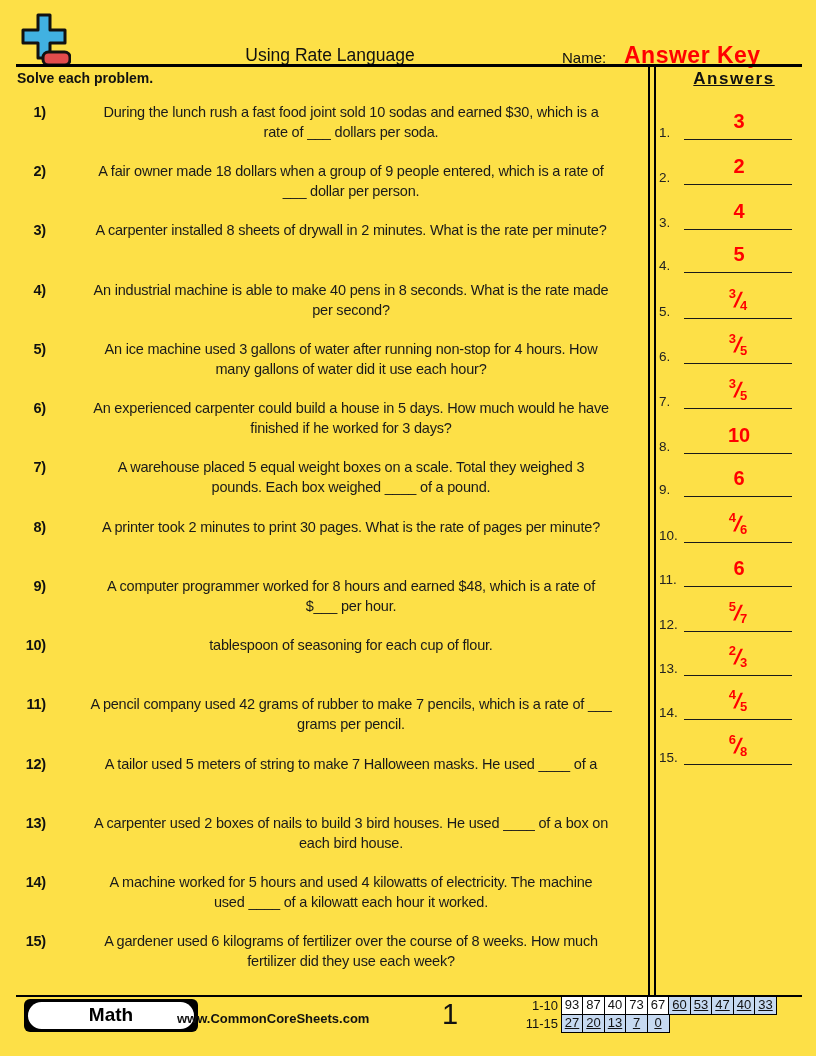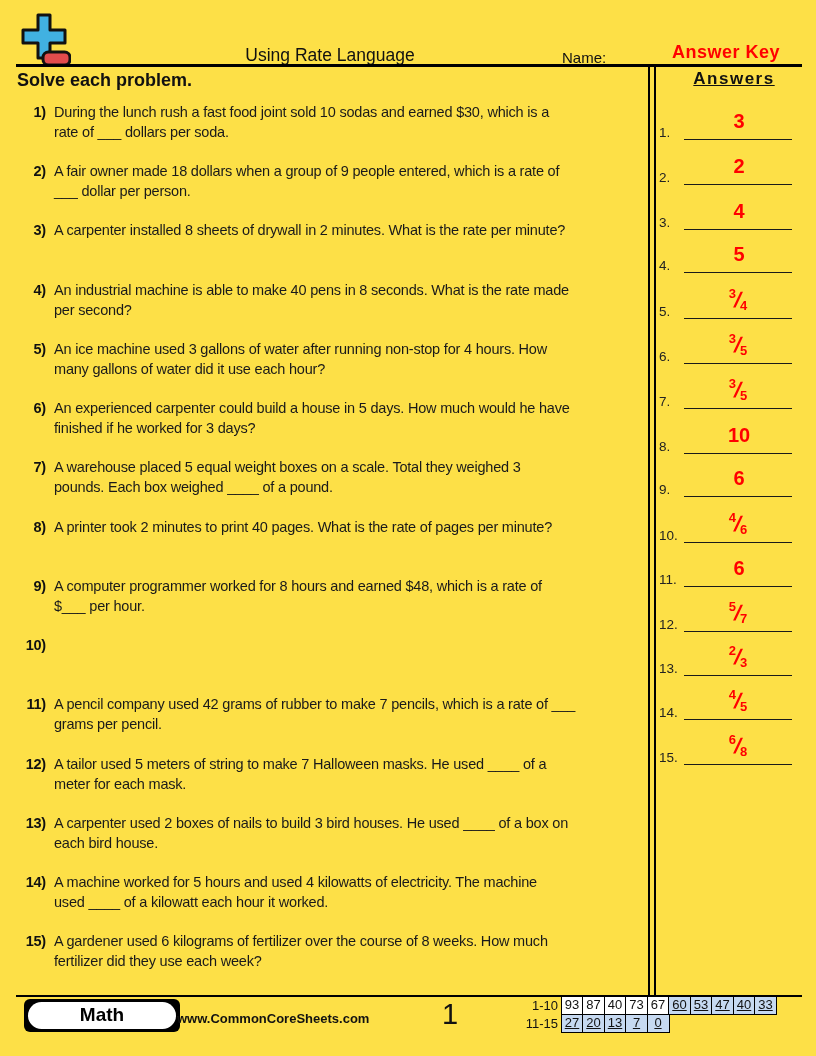--- a/index.html
+++ b/index.html
@@ -8,24 +8,24 @@
     position:relative; width:816px; height:1056px; margin:0 auto;
     background:#fde047; overflow:hidden;
     font-family:"Liberation Sans","DejaVu Sans",sans-serif; color:#111;
   }
 
   
   .logo { position:absolute; left:17px; top:11px; }
   .page-title { position:absolute; left:0; top:45px; width:660px; text-align:center;
     font-size:17.5px; color:#111; }
   .name-label { position:absolute; left:562px; top:49px; font-size:15px; }
-  .answer-key { position:absolute; left:624px; top:42px; font-size:18px; font-weight:bold;
-    color:var(--answer-red,#ff0000); letter-spacing:.5px;margin-left:48px; }
+  .answer-key { position:absolute; left:624px; top:42px; font-size:23px; font-weight:bold;
+    color:var(--answer-red,#ff0000); letter-spacing:.5px; }
   .header-line { position:absolute; left:16px; right:14px; top:64px; border-top:3px solid #000; }
-  .instructions { position:absolute; left:17px; top:70px; font-size:18px; font-weight:bold; }
+  .instructions { position:absolute; left:17px; top:70px; font-size:14px; font-weight:bold; }
 
   
   .divider { position:absolute; left:648px; top:67px; height:928px; width:8px;
     border-left:2px solid #000; border-right:2px solid #000; }
 
   
   .answers-title { position:absolute; left:658px; top:69px; width:152px; text-align:center;
     font-size:17px; font-weight:bold; text-decoration:underline; letter-spacing:1.5px; }
   .ans-row { position:absolute; left:656px; width:156px; height:40px; }
   .ans-label { position:absolute; left:3px; bottom:0; font-size:13.5px; color:#222; }
@@ -34,26 +34,26 @@
     color:var(--answer-red,#ff0000); font-weight:bold; font-size:20px; line-height:26px; white-space:nowrap; }
   .fnum  { font-size:13px; position:relative; top:-9px; }
   .fslash{ font-size:21px; display:inline-block; transform:skewX(-16deg); margin:0 -1px; }
   .fden  { font-size:13px; position:relative; top:3px; }
 
   
   .prob { position:absolute; left:16px; width:632px; display:flex; }
   .prob-num { width:38px; text-align:right; padding-right:8px; font-weight:bold;
     font-size:14.5px; line-height:19.5px; letter-spacing:-0.2px; flex:none; }
   .prob-text { flex:1; }
-  .pline { font-size:14.5px; line-height:19.5px; letter-spacing:-0.2px; white-space:nowrap; color:#1a1a1a; }
+  .pline { font-size:14.5px; line-height:19.5px; letter-spacing:-0.2px; white-space:nowrap; color:#1a1a1a;text-align:center; }
   .pline:empty { display:none; }
 
   
   .footer-line { position:absolute; left:16px; right:14px; top:995px; border-top:2.5px solid #000; }
-  .brand-box { position:absolute; left:24px; top:999px; width:156px; height:33px;
+  .brand-box { position:absolute; left:24px; top:999px; width:174px; height:33px;
     background:#000; border-radius:6px; }
   .brand-pill { position:absolute; left:4px; top:3px; right:4px; bottom:3px;
     background:#fff; border-radius:14px; text-align:center;
     font-size:19px; font-weight:bold; line-height:26px; color:#000; }
   .site-url { position:absolute; left:177px; top:1011px; font-size:13px; color:#111;font-weight:bold; }
   .page-num { position:absolute; left:395px; top:998px; width:110px; text-align:center; font-size:29px; }
   .score-table { position:absolute; left:522px; top:996px; }
   .score-row { display:flex; }
   .score-row + .score-row { margin-top:-1.5px; }
   .score-label { width:40px; text-align:right; padding-right:4px; font-size:13px; line-height:19px; flex:none; }
@@ -202,48 +202,48 @@
   <div class="prob" style="top:458px">
     <div class="prob-num">7)</div>
     <div class="prob-text">
       <div class="pline">A warehouse placed 5 equal weight boxes on a scale. Total they weighed 3</div>
       <div class="pline">pounds. Each box weighed ____ of a pound.</div>
     </div>
   </div>
   <div class="prob" style="top:518px">
     <div class="prob-num">8)</div>
     <div class="prob-text">
-      <div class="pline">A printer took 2 minutes to print 40 pages. What is the rate of pages per minute?</div>
+      <div class="pline">A printer took 2 minutes to print 30 pages. What is the rate of pages per minute?</div>
 
     </div>
   </div>
   <div class="prob" style="top:577px">
     <div class="prob-num">9)</div>
     <div class="prob-text">
       <div class="pline">A computer programmer worked for 8 hours and earned $48, which is a rate of</div>
       <div class="pline">$___ per hour.</div>
     </div>
   </div>
   <div class="prob" style="top:636px">
     <div class="prob-num">10)</div>
     <div class="prob-text">
+      <div class="pline">tablespoon of seasoning for each cup of flour.</div>
     </div>
   </div>
   <div class="prob" style="top:695px">
     <div class="prob-num">11)</div>
     <div class="prob-text">
       <div class="pline">A pencil company used 42 grams of rubber to make 7 pencils, which is a rate of ___</div>
       <div class="pline">grams per pencil.</div>
     </div>
   </div>
   <div class="prob" style="top:755px">
     <div class="prob-num">12)</div>
     <div class="prob-text">
       <div class="pline">A tailor used 5 meters of string to make 7 Halloween masks. He used ____ of a</div>
-      <div class="pline">meter for each mask.</div>
     </div>
   </div>
   <div class="prob" style="top:814px">
     <div class="prob-num">13)</div>
     <div class="prob-text">
       <div class="pline">A carpenter used 2 boxes of nails to build 3 bird houses. He used ____ of a box on</div>
       <div class="pline">each bird house.</div>
     </div>
   </div>
   <div class="prob" style="top:873px">

